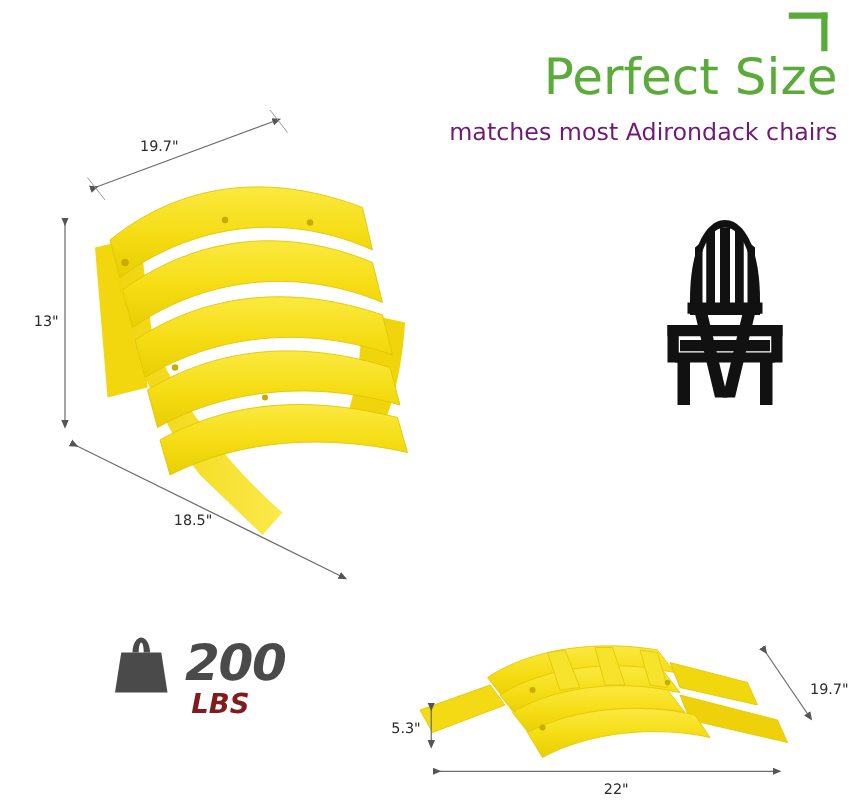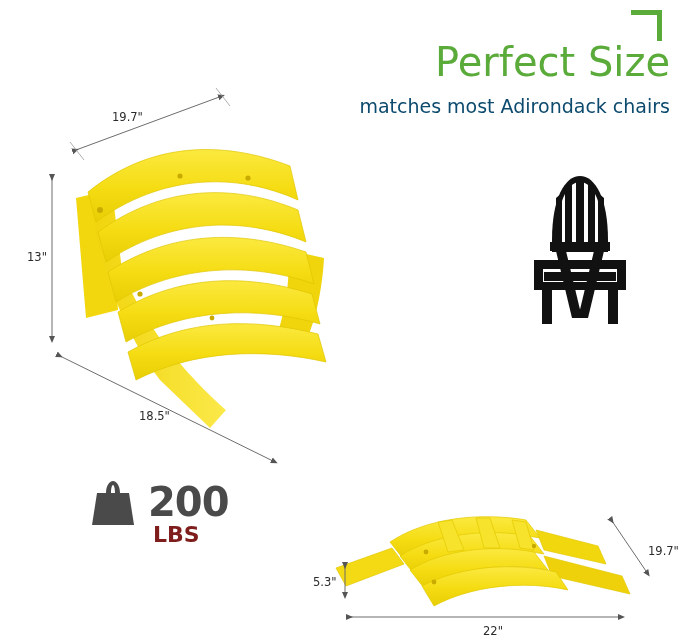--- a/index.html
+++ b/index.html
@@ -35,21 +35,21 @@
     font-weight: 400;
     color: #5aab3a;
     letter-spacing: 0px;
     line-height: 1.0;
     white-space: nowrap;
     font-family: "DejaVu Sans", sans-serif;
   }
   .headline-sub {
     margin-top: 13px;
     font-size: 19px;
-    color: #0c4a6e;
+    color: #701a75;
     font-weight: 400;
     white-space: nowrap;
     font-family: "DejaVu Sans", sans-serif;
   }
   .corner-mark {
     position: absolute;
     left: 631px;
     top: 10px;
     width: 26px;
     height: 26px;
@@ -85,23 +85,24 @@
   }
 
   .dim-top-label { left: 112px; top: 110px; }
   .dim-left-label { left: 27px; top: 250px; }
   .dim-bottom-label { left: 139px; top: 409px; }
 
   
   .weight-block {
     position: absolute;
     left: 60px;
-    top: 479px;
+    top: 508px;
     width: 195px;
     height: 125px;
+    font-style: italic;
   }
   .weight-icon {
     position: absolute;
     left: 28px;
     top: 0px;
     width: 50px;
     height: 48px;
   }
   .weight-number {
     position: absolute;

